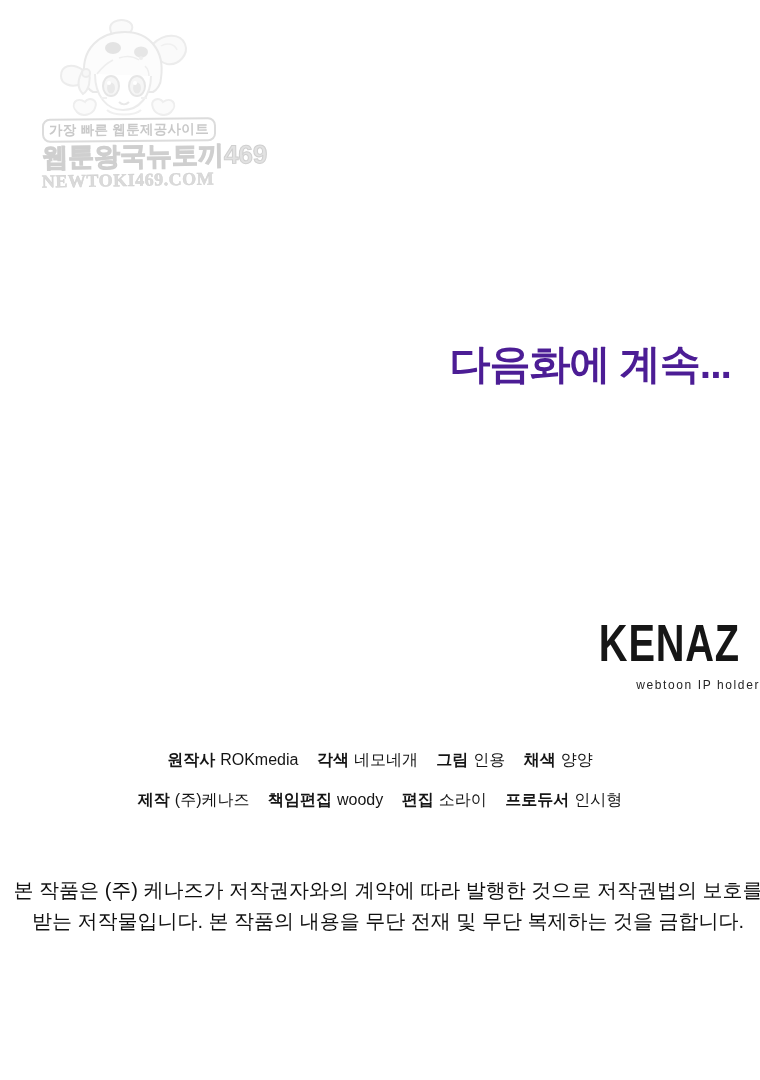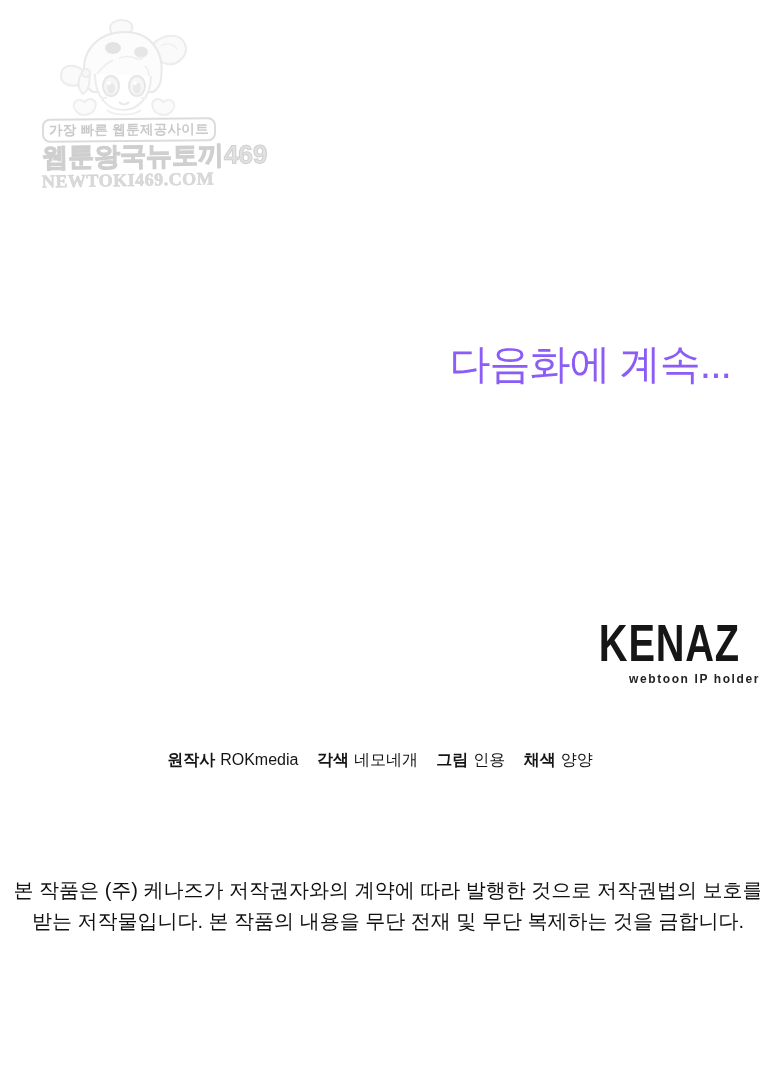--- a/index.html
+++ b/index.html
@@ -57,23 +57,23 @@
     transform: rotate(-1deg);
     white-space: nowrap;
   }
 
   
   .continue-notice {
     position: absolute;
     top: 337px;
     right: 29px;
     font-size: 41px;
-    font-weight: 400;
+    font-weight: 700;
     letter-spacing: -1px;
-    color: #8b5cf6;
+    color: #4c1d95;
     white-space: nowrap;
   }
 
   
   .brand {
     position: absolute;
     top: 618px;
     left: 0;
     width: 100%;
     text-align: right;
@@ -82,23 +82,23 @@
     display: inline-block;
     font-size: 51px;
     font-weight: 800;
     line-height: 1;
     color: #161616;
     letter-spacing: 1px;
     transform: scale(0.78, 1.0);
     transform-origin: center;
   }
   .brand-tagline {
-    margin-top: 3px;
+    margin-top: 9px;
     font-size: 12px;
-    font-weight: 700;
+    font-weight: 400;
     letter-spacing: 1.6px;
     color: #242424;
   }
 
   
   .credits {
     position: absolute;
     top: 740px;
     left: 0;
     width: 100%;
@@ -178,20 +178,26 @@
     <div class="brand-tagline">webtoon IP holder</div>
   </div>
 
   <div class="credits">
     <div class="credits-line">
       <span class="credit"><span class="role">원작사</span><span class="person">ROKmedia</span></span>
       <span class="credit"><span class="role">각색</span><span class="person">네모네개</span></span>
       <span class="credit"><span class="role">그림</span><span class="person">인용</span></span>
       <span class="credit"><span class="role">채색</span><span class="person">양양</span></span>
     </div>
+    <div class="credits-line">
+      <span class="credit"><span class="role">제작</span><span class="person">(주)케나즈</span></span>
+      <span class="credit"><span class="role">책임편집</span><span class="person">woody</span></span>
+      <span class="credit"><span class="role">편집</span><span class="person">소라이</span></span>
+      <span class="credit"><span class="role">프로듀서</span><span class="person">인시형</span></span>
+    </div>
   </div>
 
   <div class="copyright">
     <div>본 작품은 (주) 케나즈가 저작권자와의 계약에 따라 발행한 것으로 저작권법의 보호를</div>
     <div>받는 저작물입니다. 본 작품의 내용을 무단 전재 및 무단 복제하는 것을 금합니다.</div>
   </div>
 
 </div>
 
 </body></html>

